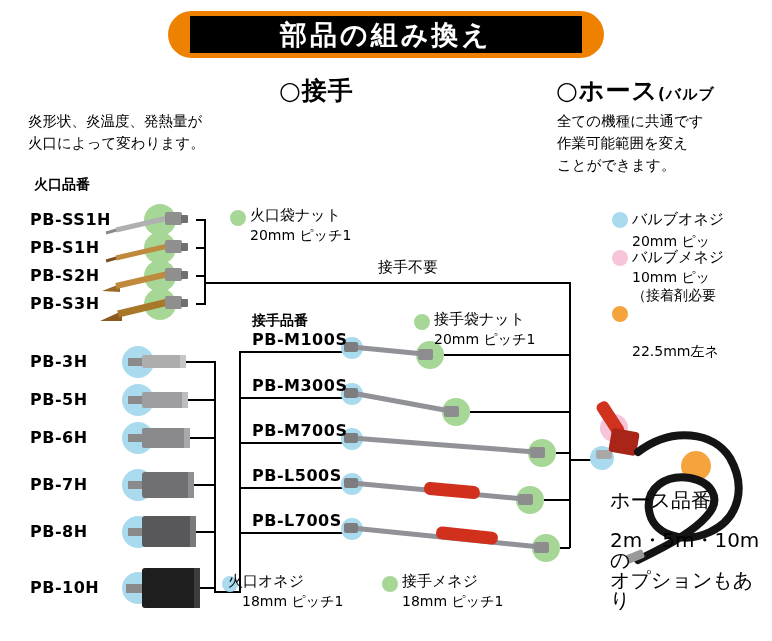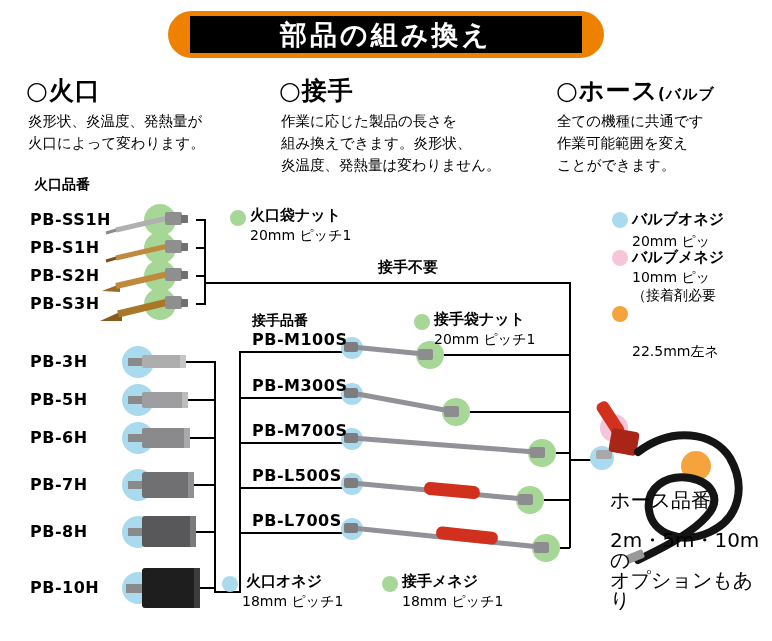--- a/index.html
+++ b/index.html
@@ -14,21 +14,21 @@
   .heading { position:absolute; font-size:25px; font-weight:bold; letter-spacing:1px; }
   .heading-note { font-size:15px; font-weight:bold;text-align:right; }
   .desc { position:absolute; font-size:14.5px; line-height:22px; white-space:pre-line; }
   .sec-label { position:absolute; font-size:14px; font-weight:bold; }
   .pn { position:absolute; font-size:16px; font-weight:bold; letter-spacing:0.5px; }
   .dot { position:absolute; width:16px; height:16px; border-radius:50%; }
   .dot.green { background:#A6D796; }
   .dot.blue  { background:#A9DAEE; }
   .dot.pink  { background:#F7C5D9; }
   .dot.orange{ background:#F5A33D; }
-  .lbl { position:absolute; font-size:15px; font-weight:bold; white-space:pre-line; line-height:18px; }
+  .lbl { position:absolute; font-size:15px; font-weight:normal; white-space:pre-line; line-height:18px; }
   .sub { position:absolute; font-size:14px; white-space:pre-line; line-height:18px; }
   .sub.bold { font-weight:normal; }
   .hose-text { position:absolute; font-size:20px; line-height:20px; white-space:pre-line; }
 </style>
 </head>
 <body>
 
 <div class="canvas">
 
   <svg class="abs" style="left:0;top:0" width="772" height="641" viewBox="0 0 772 641">
@@ -157,31 +157,27 @@
       <rect x="610" y="430" width="28" height="24" rx="4" fill="#A82517" transform="rotate(10 624 442)"></rect>
       <path d="M638 452 C672 426 714 432 730 458 C746 486 740 518 710 532 C682 545 652 534 649 510 C646 488 666 474 690 478 C712 482 720 498 710 512 C700 526 678 540 654 552 L638 560" stroke="#141414" stroke-width="8" fill="none" stroke-linecap="round"></path>
       <rect x="626" y="552" width="18" height="9" rx="2" fill="#999" transform="rotate(-22 635 556)"></rect>
     </g>
   </svg>
 
   <div class="banner">
     <div class="banner-inner">部品の組み換え</div>
   </div>
 
-  <div class="heading" style="left:26px;top:74px">○火口</div>
   <div class="heading" style="left:279px;top:74px">○接手</div>
   <div class="heading" style="left:556px;top:74px">
     <span>○ホース</span><span class="heading-note">(バルブ</span>
   </div>
 
   <div class="desc" style="left:28px;top:110px;width:240px">炎形状、炎温度、発熱量が
 火口によって変わります。</div>
-  <div class="desc" style="left:281px;top:110px;width:250px">作業に応じた製品の長さを
-組み換えできます。炎形状、
-炎温度、発熱量は変わりません。</div>
   <div class="desc" style="left:557px;top:110px;width:210px">全ての機種に共通です
 作業可能範囲を変え
 ことができます。</div>
 
   <div class="sec-label" style="left:34px;top:176px">火口品番</div>
   <div class="pn" style="left:30px;top:210px">PB-SS1H</div>
   <div class="pn" style="left:30px;top:238px">PB-S1H</div>
   <div class="pn" style="left:30px;top:266px">PB-S2H</div>
   <div class="pn" style="left:30px;top:294px">PB-S3H</div>
   <div class="pn" style="left:30px;top:352px">PB-3H</div>
@@ -202,21 +198,21 @@
   <div class="pn" style="left:252px;top:376px">PB-M300S</div>
   <div class="pn" style="left:252px;top:421px">PB-M700S</div>
   <div class="pn" style="left:252px;top:466px">PB-L500S</div>
   <div class="pn" style="left:252px;top:511px">PB-L700S</div>
 
   <div class="dot green" style="left:414px;top:314px"></div>
   <div class="lbl" style="left:434px;top:310px">接手袋ナット</div>
   <div class="sub" style="left:434px;top:330px">20mm ピッチ1</div>
 
   <div class="dot blue" style="left:222px;top:576px"></div>
-  <div class="lbl" style="left:246px;top:572px">火口オネジ</div>
+  <div class="lbl" style="left:228px;top:572px">火口オネジ</div>
   <div class="sub" style="left:242px;top:592px">18mm ピッチ1</div>
 
   <div class="dot green" style="left:382px;top:576px"></div>
   <div class="lbl" style="left:402px;top:572px">接手メネジ</div>
   <div class="sub" style="left:402px;top:592px">18mm ピッチ1</div>
 
   <div class="dot blue" style="left:612px;top:212px"></div>
   <div class="lbl" style="left:632px;top:210px">バルブオネジ</div>
   <div class="sub" style="left:632px;top:232px">20mm ピッ</div>
 

